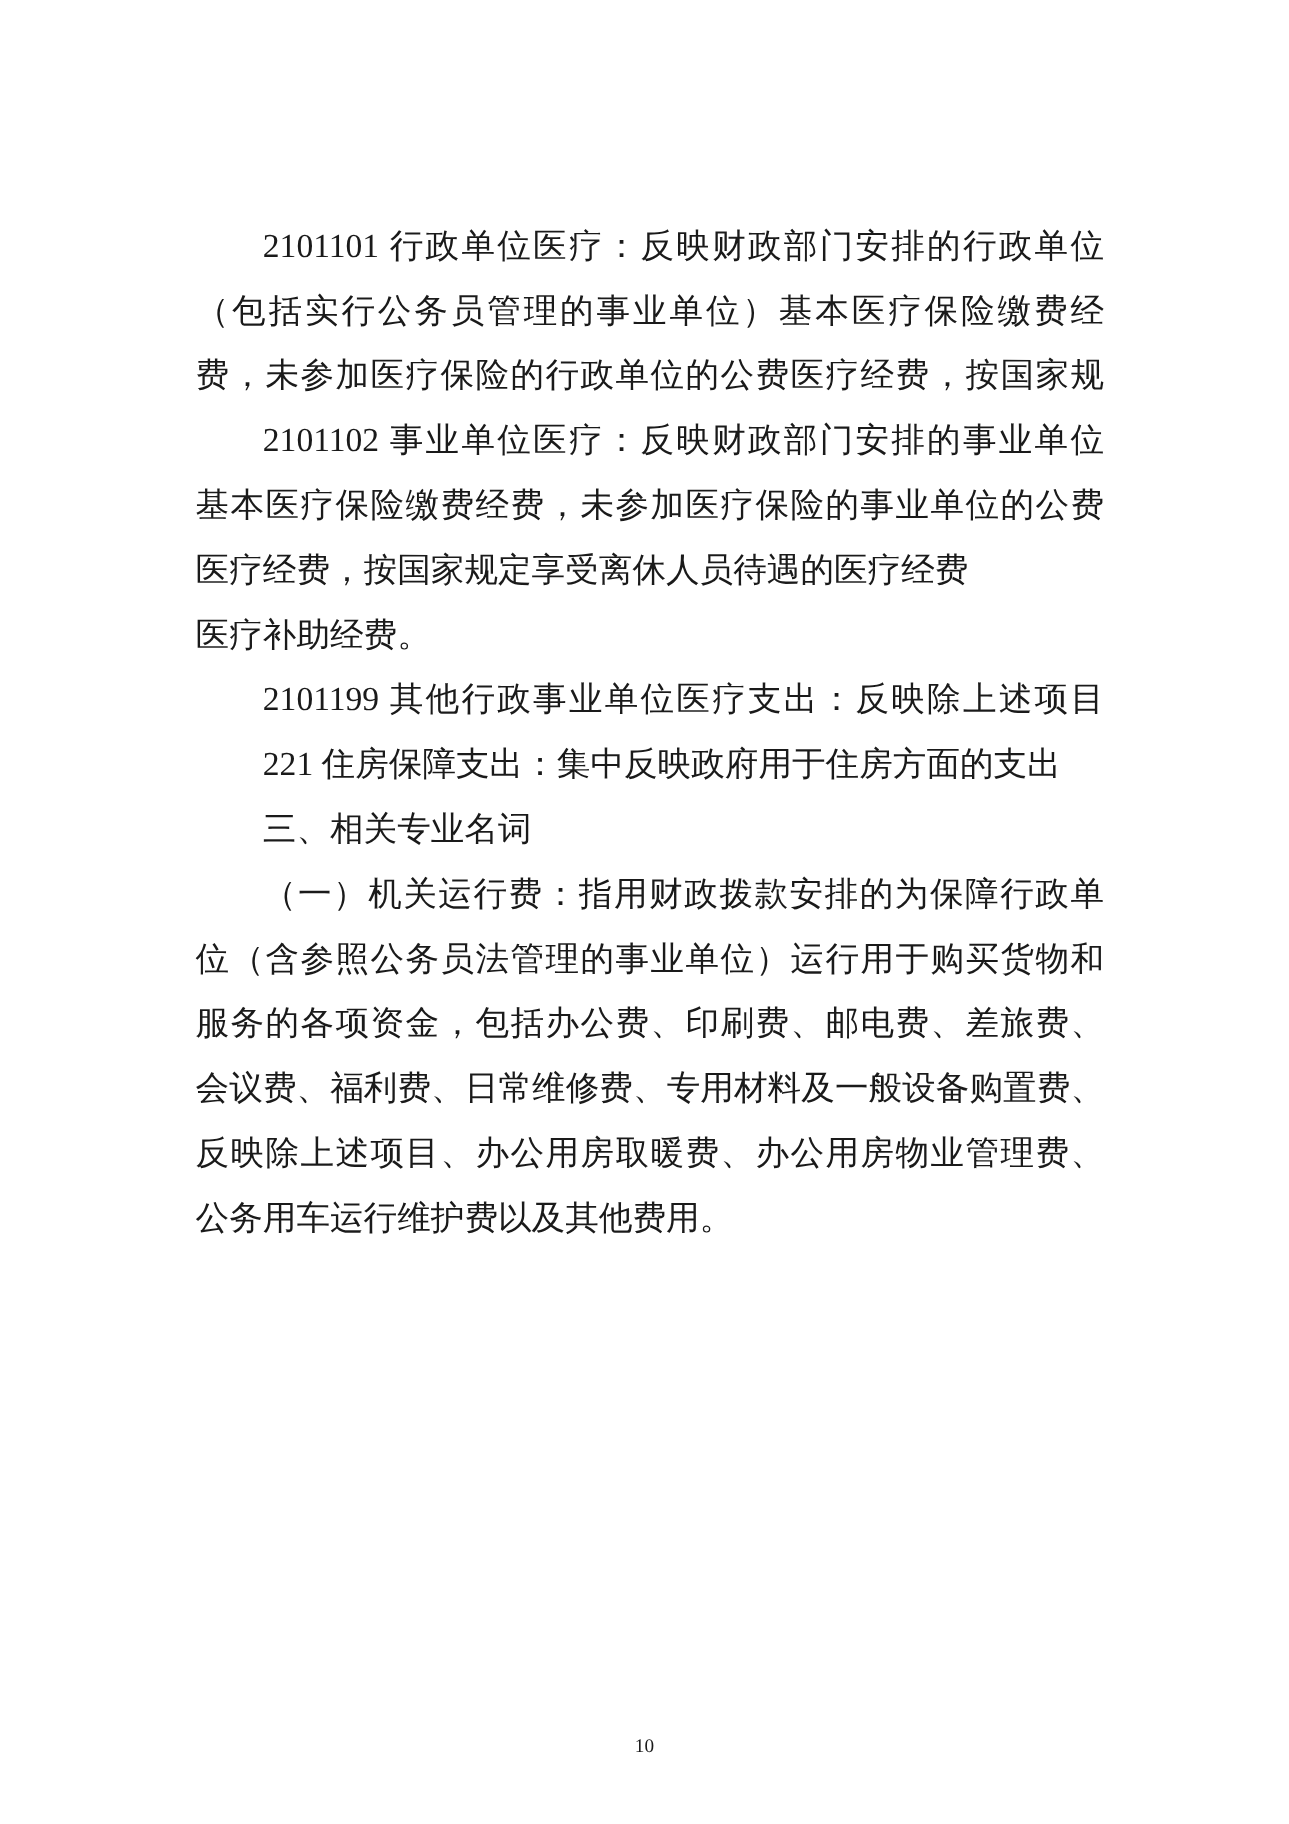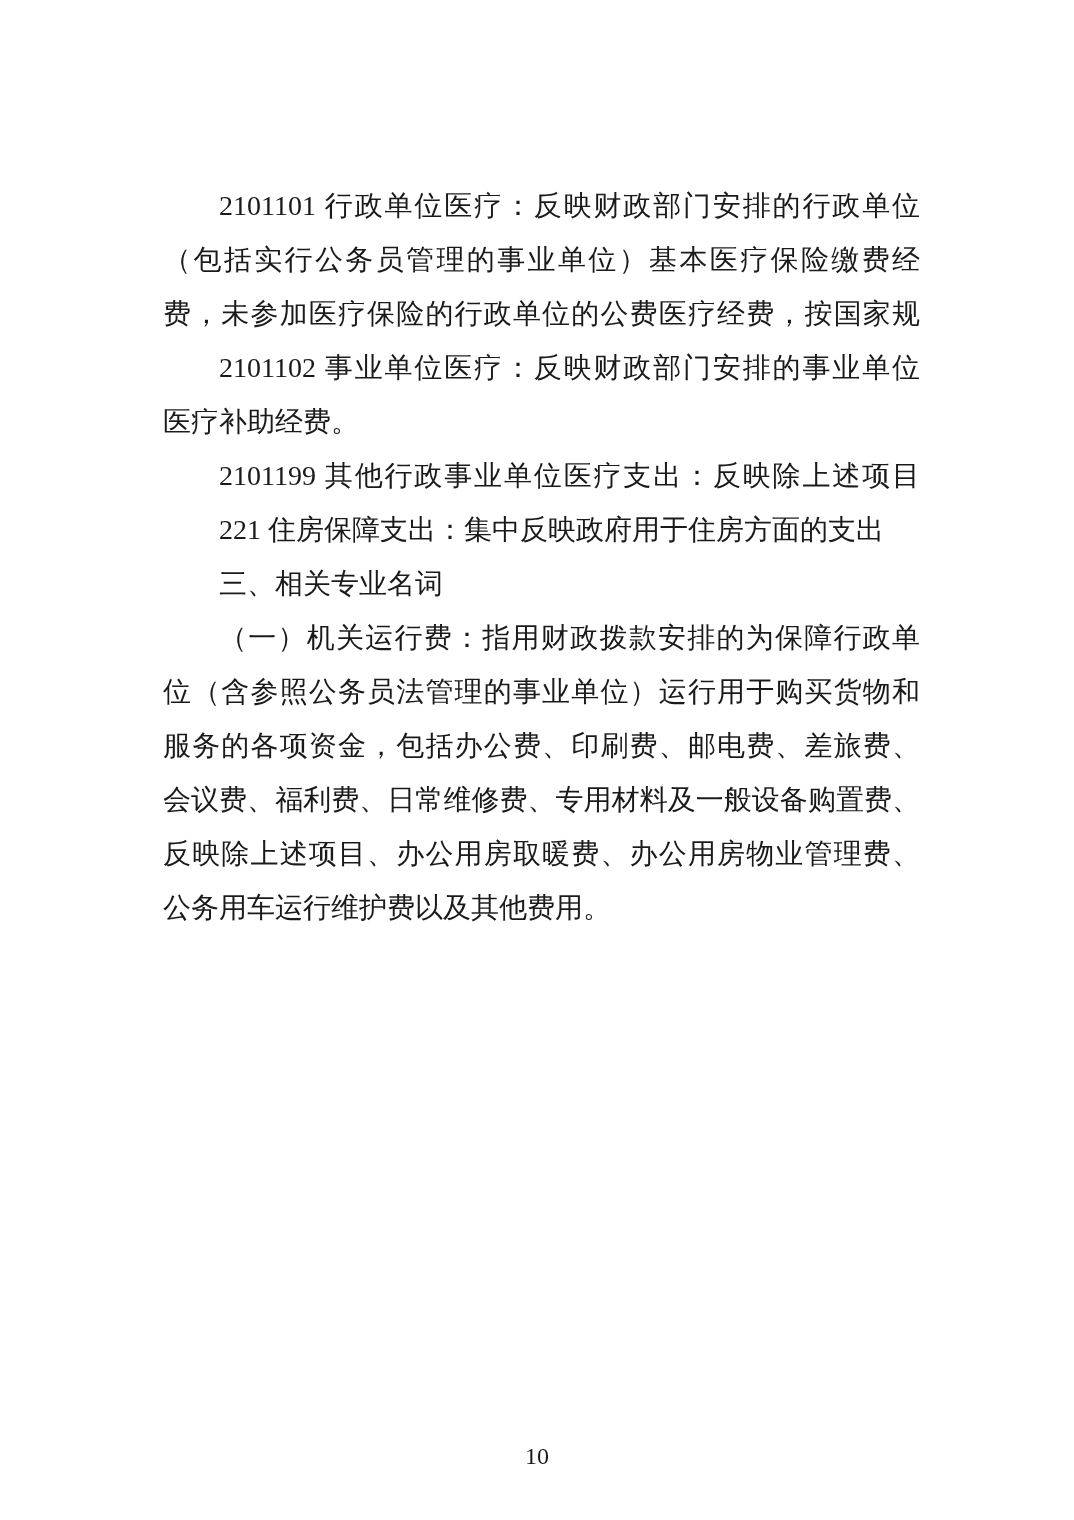--- a/index.html
+++ b/index.html
@@ -24,38 +24,40 @@
     text-justify:inter-ideograph;
     height:54px;
     overflow:hidden;
   }
   .line.first{text-indent:56px;}
   .line.last{text-align-last:left;}
   .page-number{
     position:absolute;
     top:1398px;left:0;width:100%;
     text-align:center;
-    font-size:24px;line-height:28px;
+    font-size:16px;line-height:28px;
     color:#1a1a1a;
   }
 </style>
 </head>
 <body>
 
 <div class="page">
   <div class="text-block">
 
     <div class="para">
       <div class="line first">2101101 行政单位医疗：反映财政部门安排的行政单位</div>
       <div class="line">（包括实行公务员管理的事业单位）基本医疗保险缴费经</div>
       <div class="line">费，未参加医疗保险的行政单位的公费医疗经费，按国家规</div>
     </div>
 
     <div class="para">
       <div class="line first">2101102 事业单位医疗：反映财政部门安排的事业单位</div>
+      <div class="line">基本医疗保险缴费经费，未参加医疗保险的事业单位的公费</div>
+      <div class="line last">医疗经费，按国家规定享受离休人员待遇的医疗经费</div>
     </div>
 
     <div class="para">
       <div class="line last">医疗补助经费。</div>
     </div>
 
     <div class="para">
       <div class="line first">2101199 其他行政事业单位医疗支出：反映除上述项目</div>
     </div>
 

